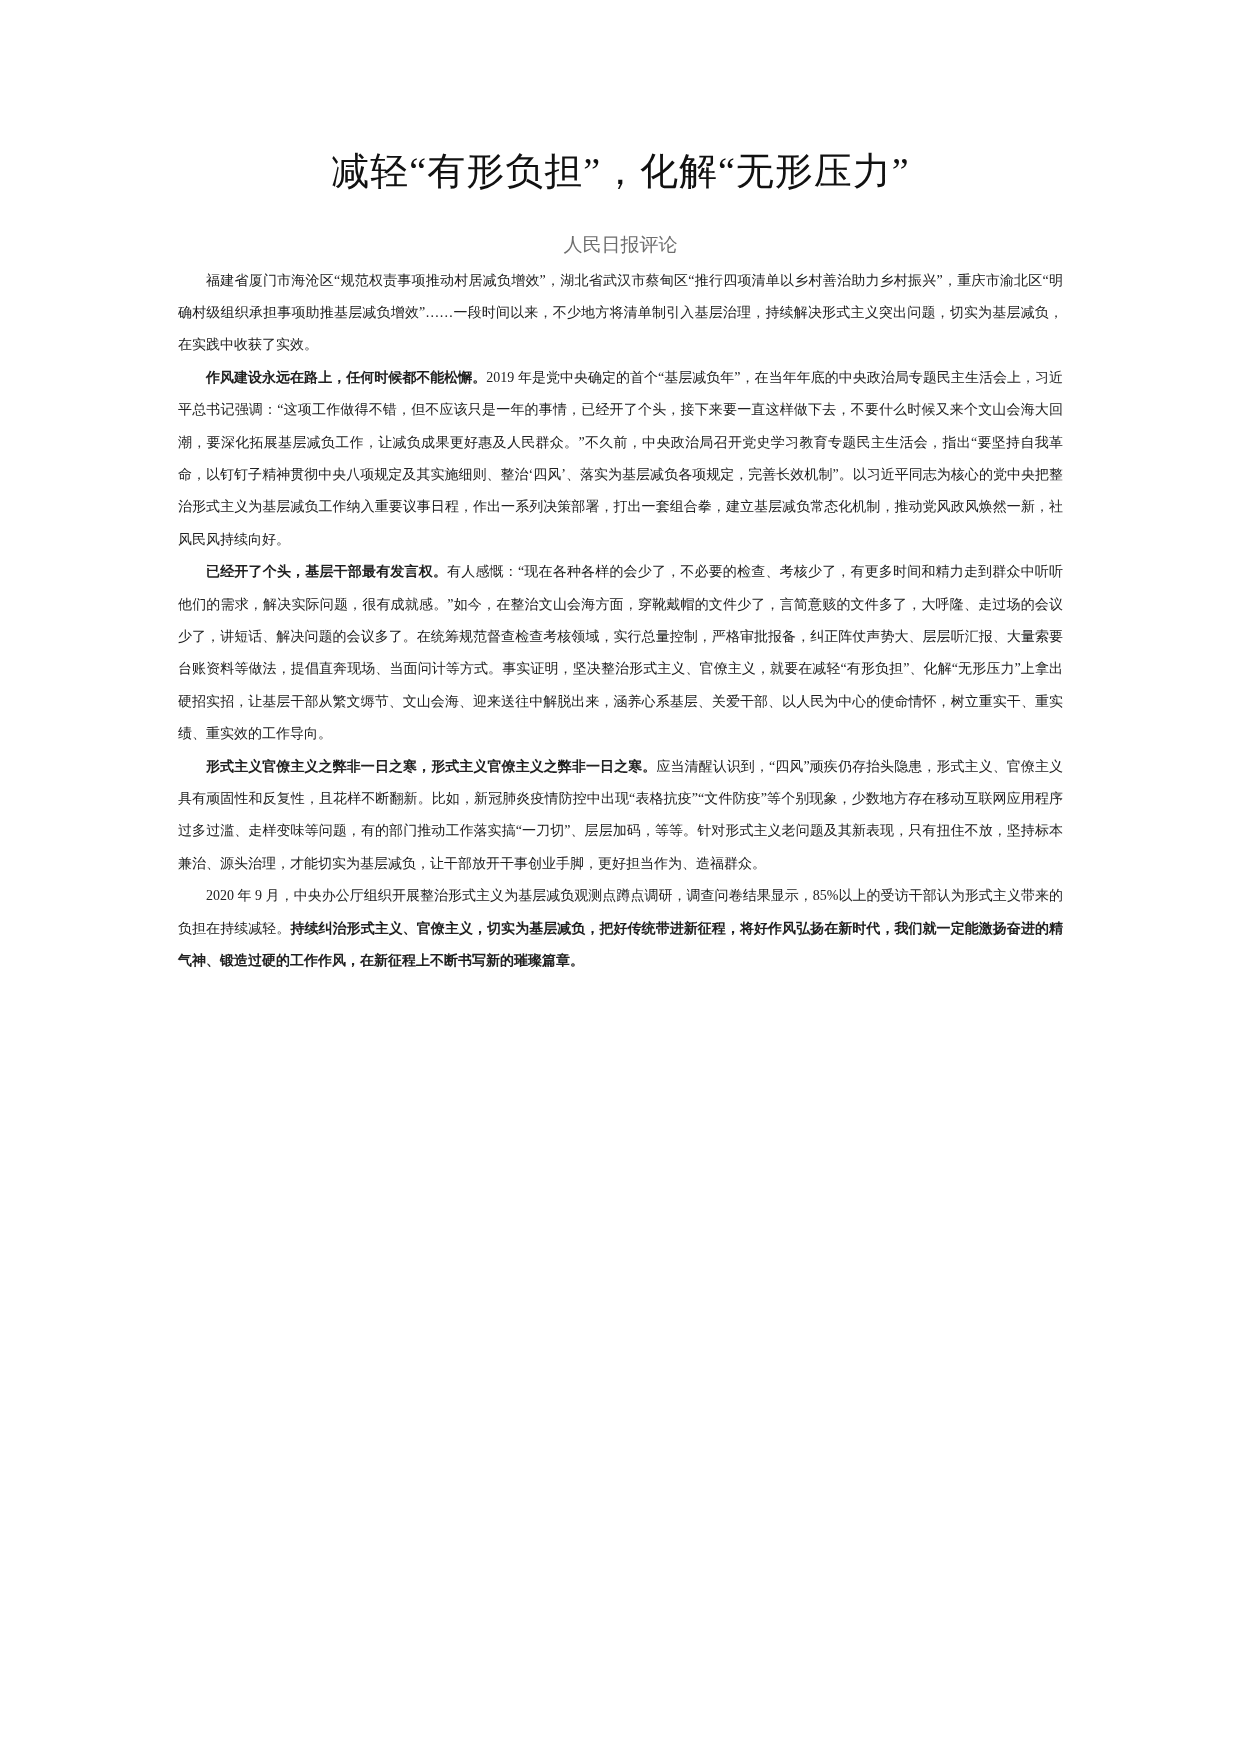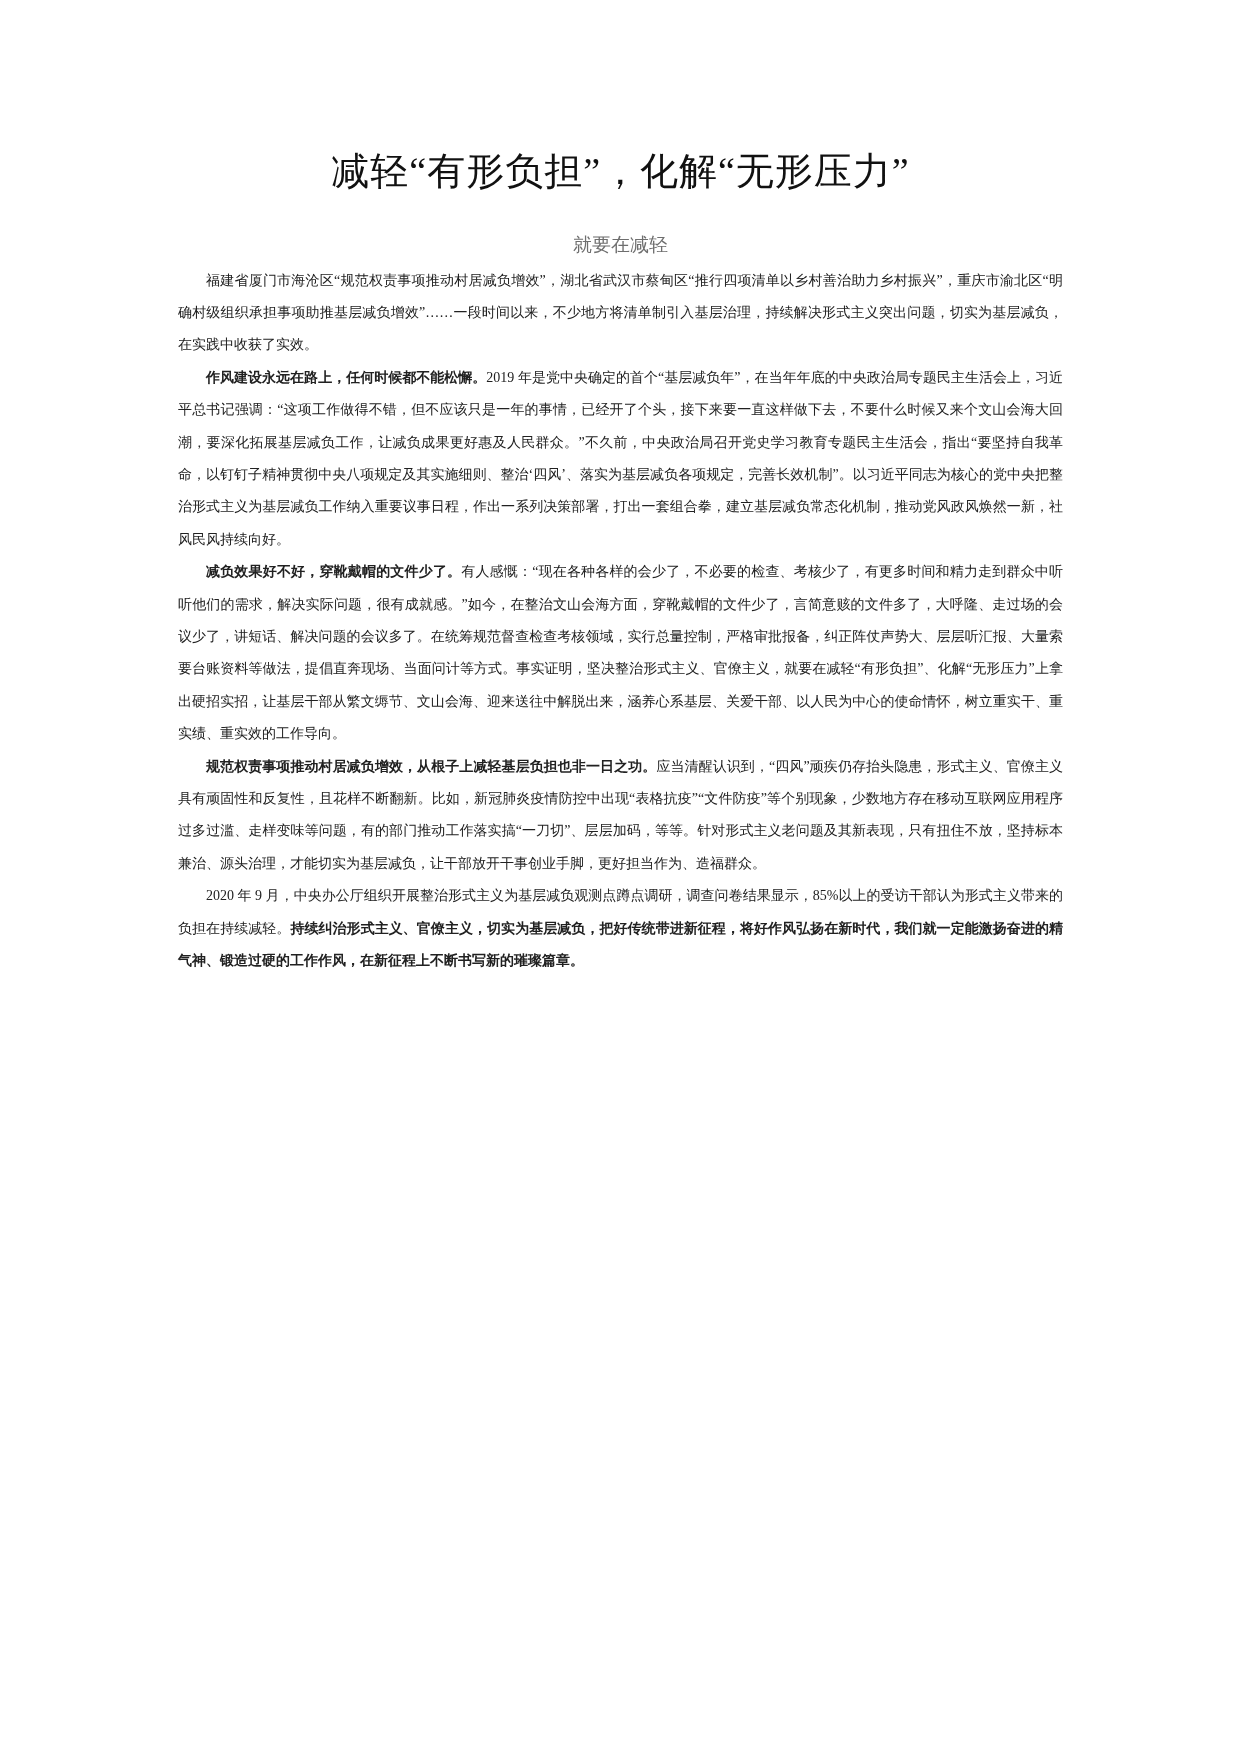--- a/index.html
+++ b/index.html
@@ -48,21 +48,21 @@
   .seg-bold {
     font-weight: bold;
     margin-top: 47px;
   }
 </style>
 </head>
 <body>
 
 <div class="page">
   <h1 class="doc-title">减轻“有形负担”，化解“无形压力”</h1>
-  <div class="doc-subtitle">就要在减轻</div>
+  <div class="doc-subtitle">人民日报评论</div>
   <div class="doc-body">
       <p><span>福建省厦门市海沧区“规范权责事项推动村居减负增效”，湖北省武汉市蔡甸区“推行四项清单以乡村善治助力乡村振兴”，重庆市渝北区“明确村级组织承担事项助推基层减负增效”……一段时间以来，不少地方将清单制引入基层治理，持续解决形式主义突出问题，切实为基层减负，在实践中收获了实效。</span></p>
       <p><span class="seg-bold">作风建设永远在路上，任何时候都不能松懈。</span><span>2019 年是党中央确定的首个“基层减负年”，在当年年底的中央政治局专题民主生活会上，习近平总书记强调：“这项工作做得不错，但不应该只是一年的事情，已经开了个头，接下来要一直这样做下去，不要什么时候又来个文山会海大回潮，要深化拓展基层减负工作，让减负成果更好惠及人民群众。”不久前，中央政治局召开党史学习教育专题民主生活会，指出“要坚持自我革命，以钉钉子精神贯彻中央八项规定及其实施细则、整治‘四风’、落实为基层减负各项规定，完善长效机制”。以习近平同志为核心的党中央把整治形式主义为基层减负工作纳入重要议事日程，作出一系列决策部署，打出一套组合拳，建立基层减负常态化机制，推动党风政风焕然一新，社风民风持续向好。</span></p>
-      <p><span class="seg-bold">减负效果好不好，穿靴戴帽的文件少了。</span><span>有人感慨：“现在各种各样的会少了，不必要的检查、考核少了，有更多时间和精力走到群众中听听他们的需求，解决实际问题，很有成就感。”如今，在整治文山会海方面，穿靴戴帽的文件少了，言简意赅的文件多了，大呼隆、走过场的会议少了，讲短话、解决问题的会议多了。在统筹规范督查检查考核领域，实行总量控制，严格审批报备，纠正阵仗声势大、层层听汇报、大量索要台账资料等做法，提倡直奔现场、当面问计等方式。事实证明，坚决整治形式主义、官僚主义，就要在减轻“有形负担”、化解“无形压力”上拿出硬招实招，让基层干部从繁文缛节、文山会海、迎来送往中解脱出来，涵养心系基层、关爱干部、以人民为中心的使命情怀，树立重实干、重实绩、重实效的工作导向。</span></p>
-      <p><span class="seg-bold">规范权责事项推动村居减负增效，从根子上减轻基层负担也非一日之功。</span><span>应当清醒认识到，“四风”顽疾仍存抬头隐患，形式主义、官僚主义具有顽固性和反复性，且花样不断翻新。比如，新冠肺炎疫情防控中出现“表格抗疫”“文件防疫”等个别现象，少数地方存在移动互联网应用程序过多过滥、走样变味等问题，有的部门推动工作落实搞“一刀切”、层层加码，等等。针对形式主义老问题及其新表现，只有扭住不放，坚持标本兼治、源头治理，才能切实为基层减负，让干部放开干事创业手脚，更好担当作为、造福群众。</span></p>
+      <p><span class="seg-bold">已经开了个头，基层干部最有发言权。</span><span>有人感慨：“现在各种各样的会少了，不必要的检查、考核少了，有更多时间和精力走到群众中听听他们的需求，解决实际问题，很有成就感。”如今，在整治文山会海方面，穿靴戴帽的文件少了，言简意赅的文件多了，大呼隆、走过场的会议少了，讲短话、解决问题的会议多了。在统筹规范督查检查考核领域，实行总量控制，严格审批报备，纠正阵仗声势大、层层听汇报、大量索要台账资料等做法，提倡直奔现场、当面问计等方式。事实证明，坚决整治形式主义、官僚主义，就要在减轻“有形负担”、化解“无形压力”上拿出硬招实招，让基层干部从繁文缛节、文山会海、迎来送往中解脱出来，涵养心系基层、关爱干部、以人民为中心的使命情怀，树立重实干、重实绩、重实效的工作导向。</span></p>
+      <p><span class="seg-bold">形式主义官僚主义之弊非一日之寒，形式主义官僚主义之弊非一日之寒。</span><span>应当清醒认识到，“四风”顽疾仍存抬头隐患，形式主义、官僚主义具有顽固性和反复性，且花样不断翻新。比如，新冠肺炎疫情防控中出现“表格抗疫”“文件防疫”等个别现象，少数地方存在移动互联网应用程序过多过滥、走样变味等问题，有的部门推动工作落实搞“一刀切”、层层加码，等等。针对形式主义老问题及其新表现，只有扭住不放，坚持标本兼治、源头治理，才能切实为基层减负，让干部放开干事创业手脚，更好担当作为、造福群众。</span></p>
       <p><span>2020 年 9 月，中央办公厅组织开展整治形式主义为基层减负观测点蹲点调研，调查问卷结果显示，85%以上的受访干部认为形式主义带来的负担在持续减轻。</span><span class="seg-bold">持续纠治形式主义、官僚主义，切实为基层减负，把好传统带进新征程，将好作风弘扬在新时代，我们就一定能激扬奋进的精气神、锻造过硬的工作作风，在新征程上不断书写新的璀璨篇章。</span></p>
     </div>
 </div>
 
 </body></html>

